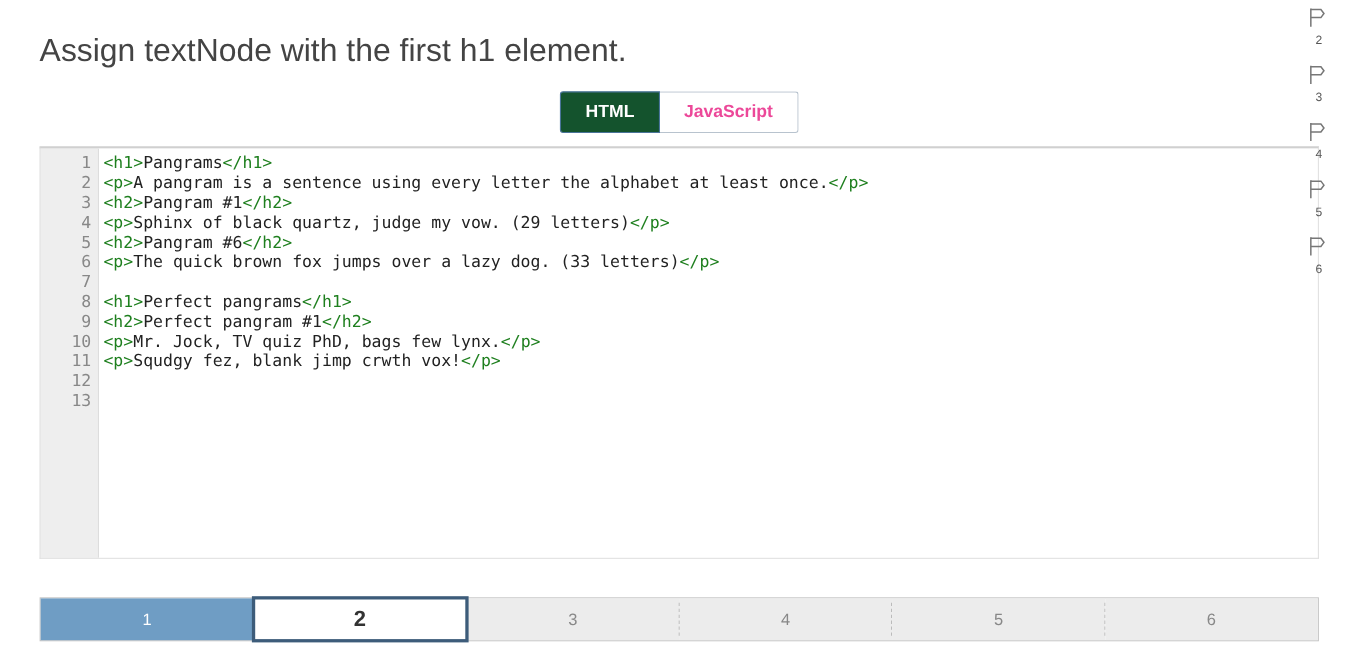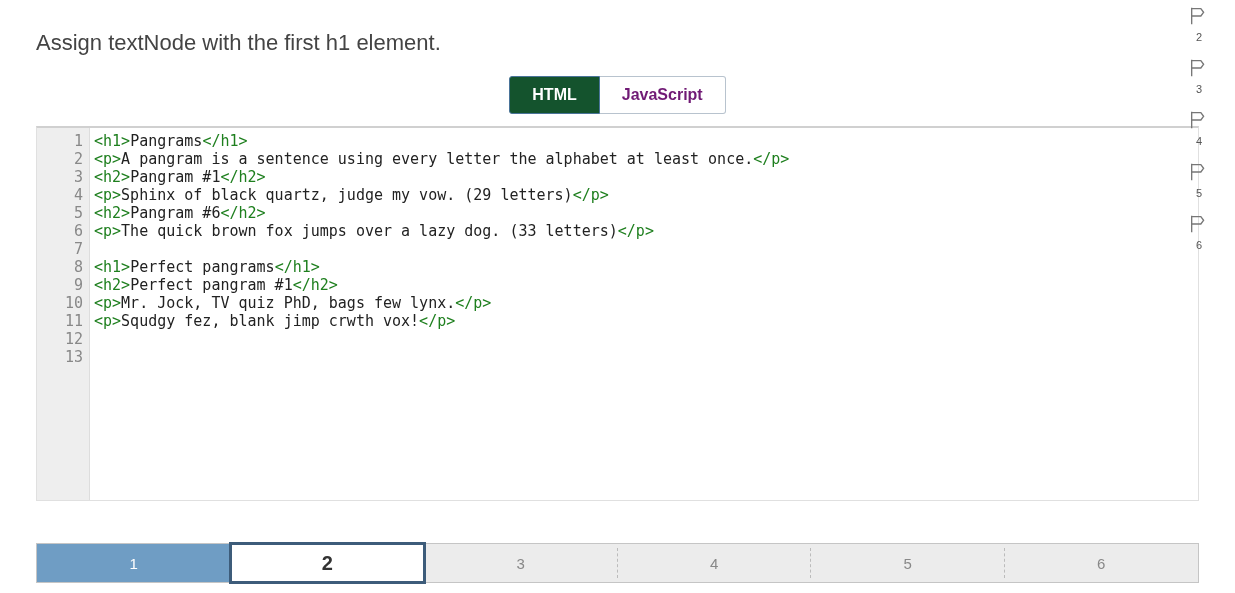--- a/index.html
+++ b/index.html
@@ -1,20 +1,20 @@
 <!DOCTYPE html>
 <html><head>
 <meta charset="utf-8">
 <style>
   * { margin:0; padding:0; box-sizing:border-box; }
   html, body { width:1235px; height:593px; font-family:Arial,Helvetica,sans-serif; background:#fff; color:#333; }
   .page { width:1235px; height:593px; position:relative; background:#fff; padding:20px 0 0 0; }
-  .question { font-size:22px; font-weight:400; color:#444; margin:10px 0 20px 36px; }
+  .question { font-size:29px; font-weight:400; color:#444; margin:10px 0 20px 36px; }
   .tabs { display:flex; justify-content:center; margin-bottom:12px; }
-  .tab { border:1px solid #b8c3ce; padding:9px 22px; font-size:16px; font-weight:700; cursor:pointer; background:#fff; color:#701a75; }
+  .tab { border:1px solid #b8c3ce; padding:9px 22px; font-size:16px; font-weight:700; cursor:pointer; background:#fff; color:#ec4899; }
   .tab.active { background:#14532d; color:#fff; border-color:#4a7499; }
   .tab:first-child { border-radius:3px 0 0 3px; }
   .tab:last-child  { border-radius:0 3px 3px 0; border-left:none; }
   .tab:not(.active):not(:first-child){border-left:none;}
   .editor { margin:0 36px; border:1px solid #e0e0e0; border-top:2px solid #d0d0d0; height:375px; display:flex; font-family:Consolas,Menlo,monospace; font-size:15px; line-height:18px; background:#eee; }
   .gutter { width:52px; background:#eee; color:#888; text-align:right; padding:4px 6px 4px 2px; flex-shrink:0; user-select:none; }
   .gutter div { height:18px; }
   .code { flex:1; background:#fff; padding:4px 0 4px 4px; overflow:auto; border-left:1px solid #ddd; }
   .code .line { height:18px; white-space:pre; }
   .tag { color:#1e7f1e;text-align:center; }

